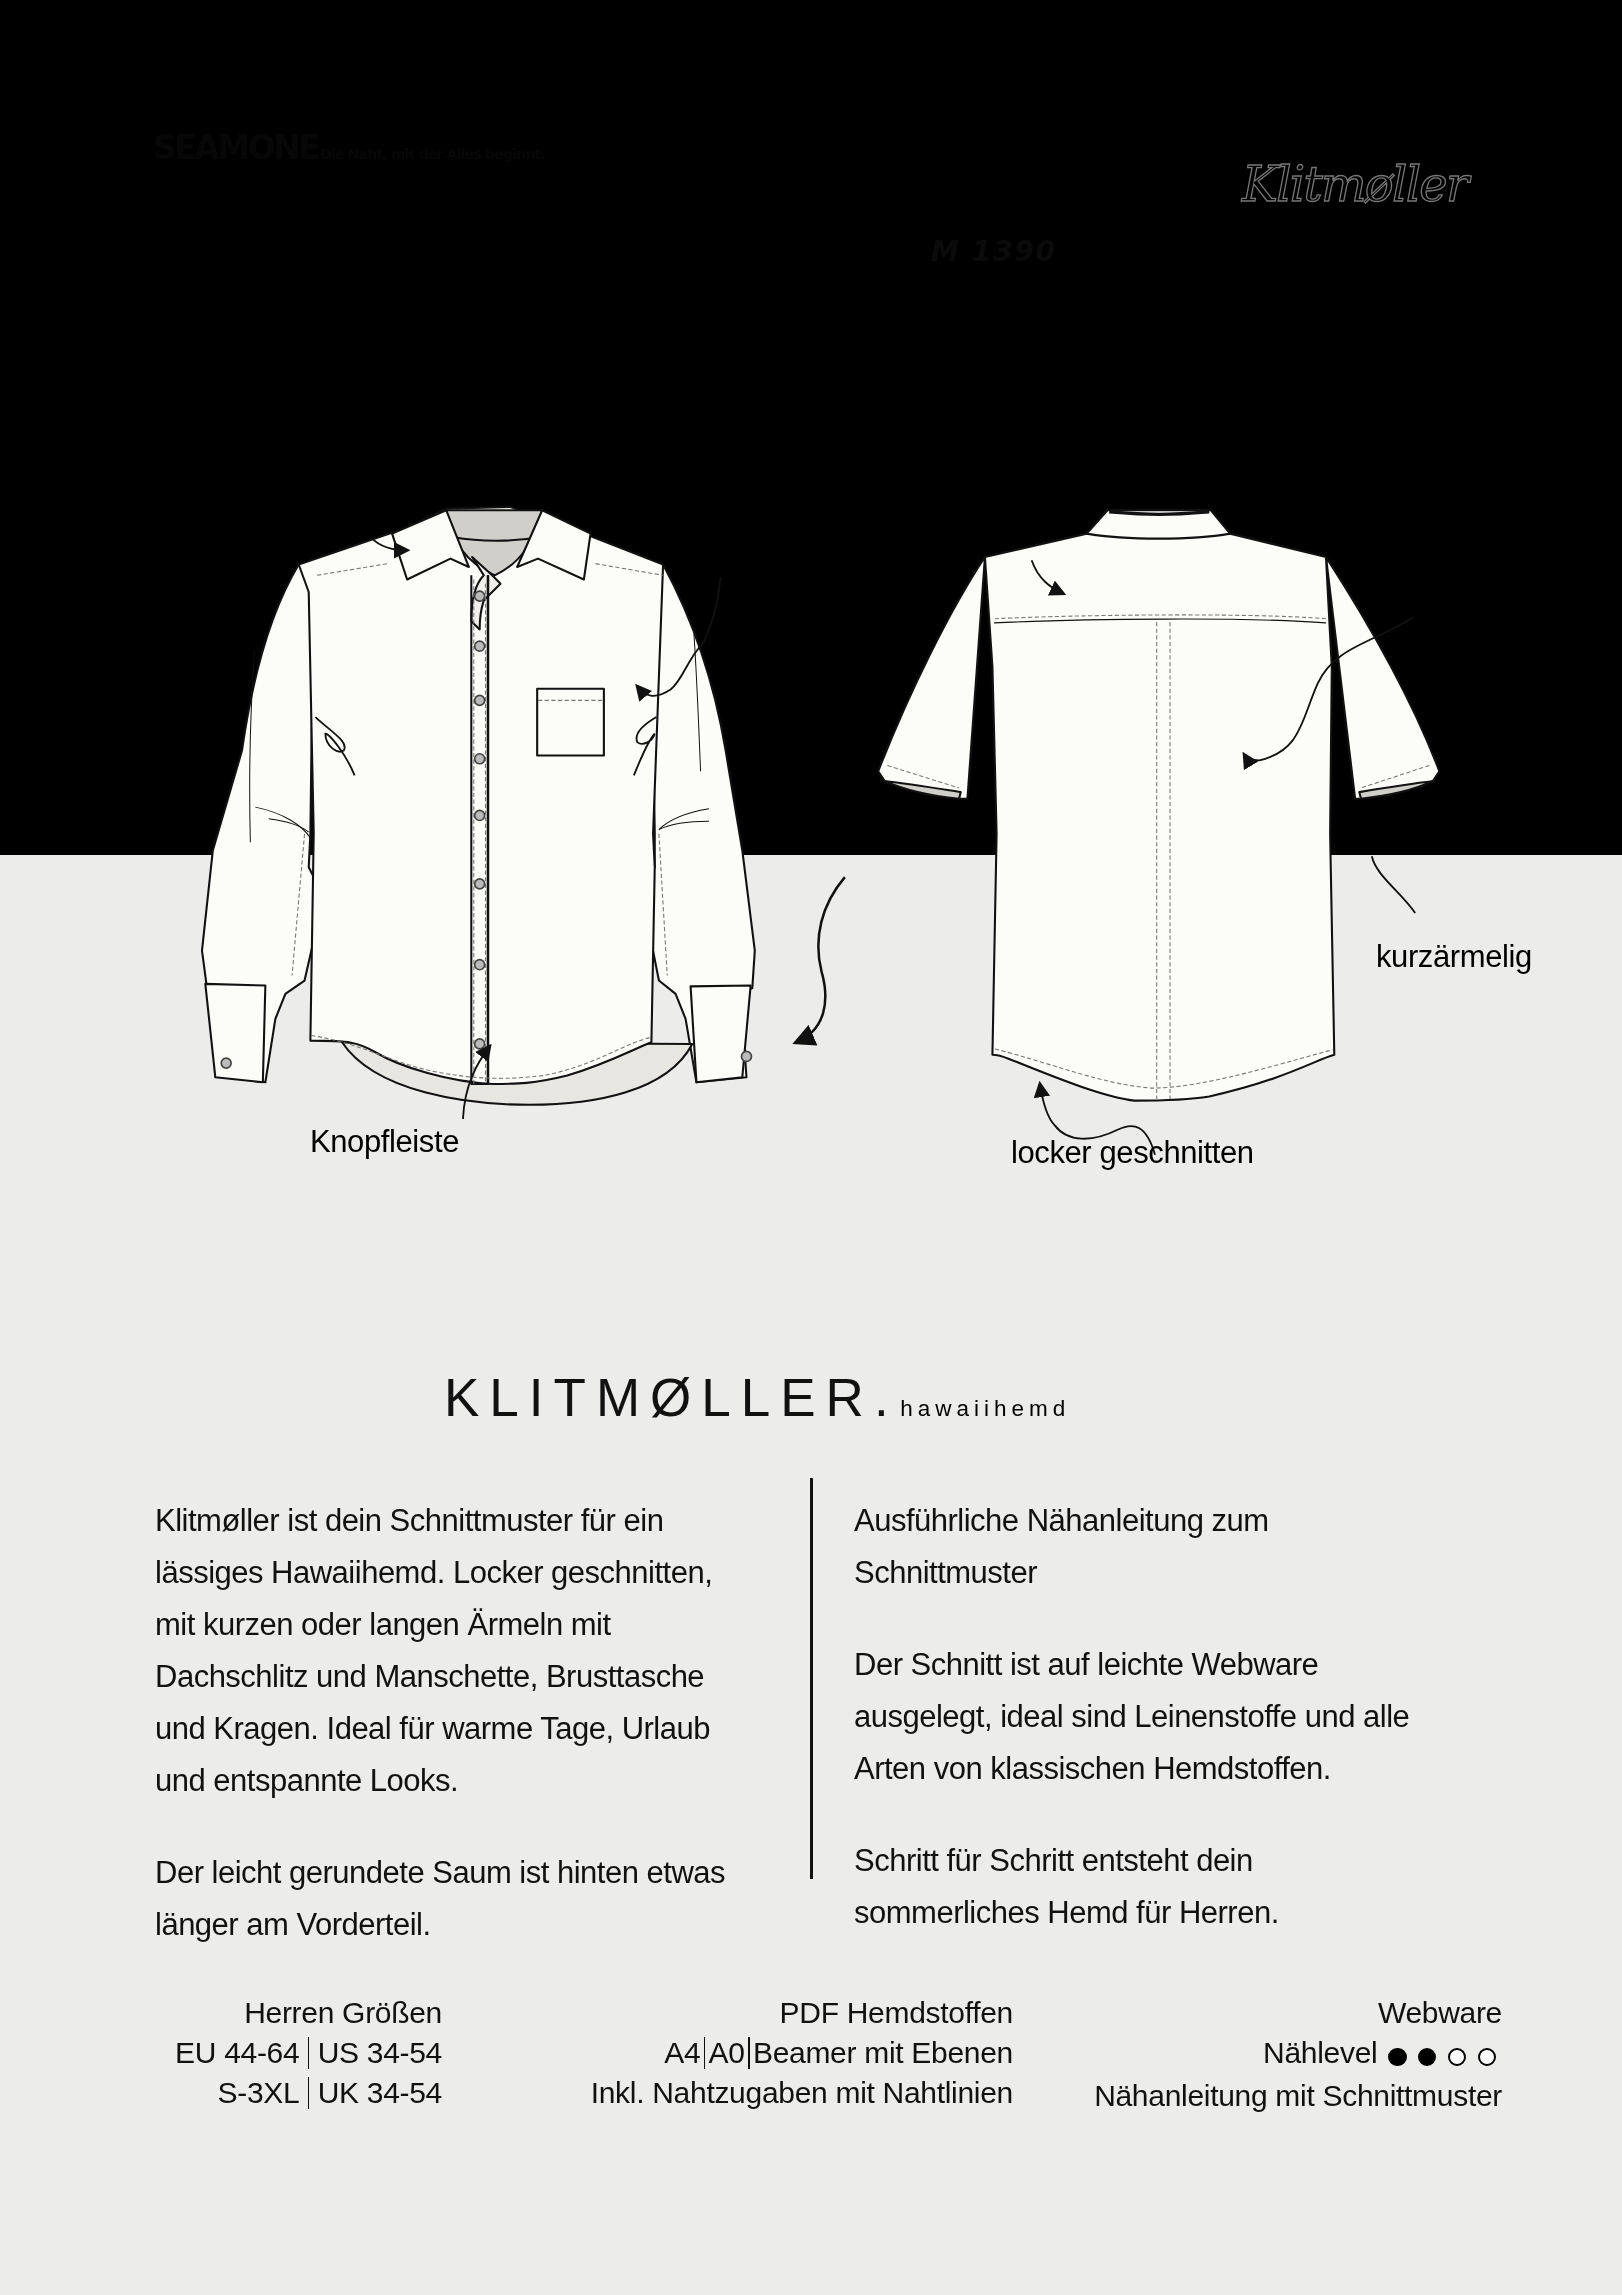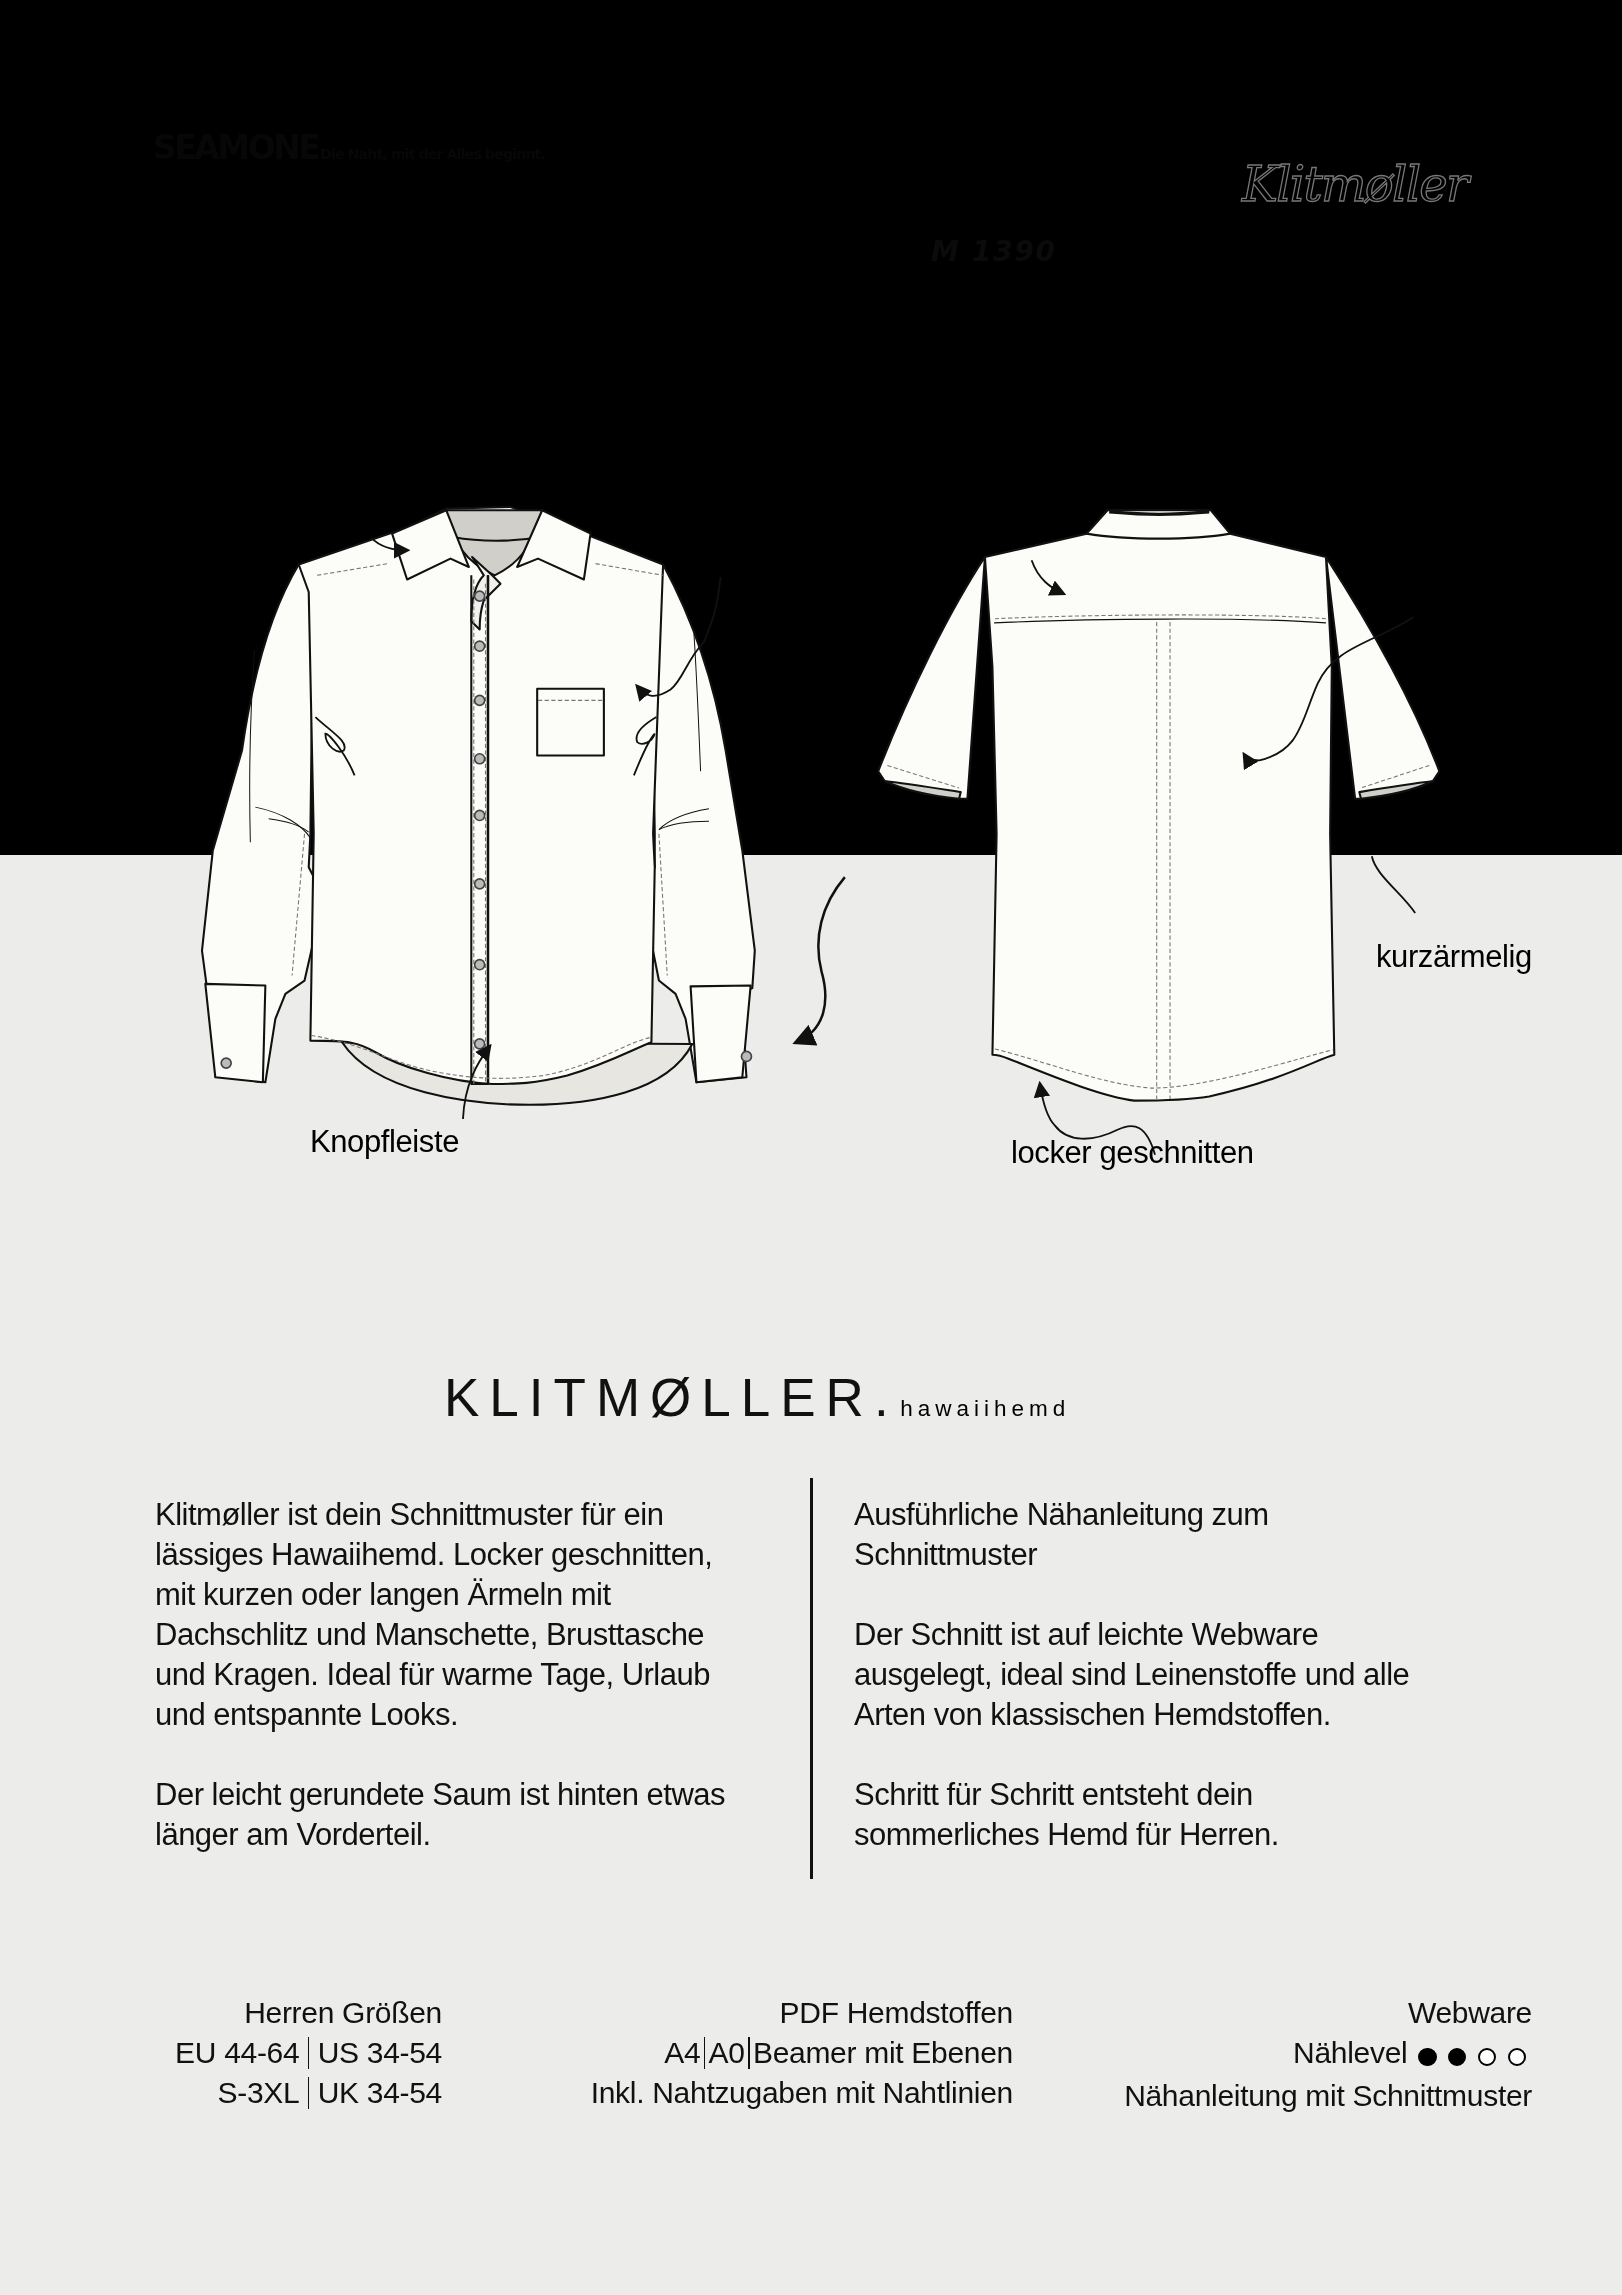--- a/index.html
+++ b/index.html
@@ -36,38 +36,38 @@
     font-family:"Liberation Sans", sans-serif; white-space:nowrap;
     letter-spacing:-0.4px;
   }
   .title {
     position:absolute; left:444px; top:1349px; white-space:nowrap;
     font-family:"Liberation Sans", sans-serif; font-weight:normal;
   }
   .title .main { font-size:53px; letter-spacing:10px; color:#111; }
   .title .sub { font-size:22.5px; letter-spacing:5px; color:#000000; margin-left:1.7px; }
   .col {
-    position:absolute; font-size:31px; line-height:40px; color:#111;
+    position:absolute; font-size:31px; line-height:52px; color:#111;
     letter-spacing:-0.5px;
   }
   .col p { margin:0 0 40px 0; white-space:pre-line; }
   .col p:last-child { margin-bottom:0; }
   .col-left { left:155px; top:1495px; width:634px; }
   .col-right { left:854px; top:1495px; width:634px; }
   .divider {
     position:absolute; left:810px; top:1478px; width:3.3px; height:401px; background:#111;
   }
   .foot {
     position:absolute; top:1993px; font-size:30px; line-height:40px;
     text-align:right; color:#111; white-space:nowrap; letter-spacing:-0.3px;
   }
   .foot div { white-space:pre; }
   .foot-1 { left:108px; width:334px; }
   .foot-2 { left:513px; width:500px; }
-  .foot-3 { left:1032px; width:500px; }
+  .foot-3 { left:1002px; width:500px; }
   .sep { display:inline-block; width:1.7px; height:32px; background:#111; vertical-align:-5.8px; margin:0 8.3px; }
   .sep.tight { margin:0 3.3px; }
   .dots { display:inline-block; vertical-align:-3.3px; margin-left:5px; }
   .dot { display:inline-block; width:18.3px; height:18.3px; border-radius:50%; border:2.5px solid #000; margin:0 5.8px; box-sizing:border-box; }
   .dot.filled { background:#000; }
   .dot.empty { background:#fff; }
 </style>
 </head>
 <body>
 

